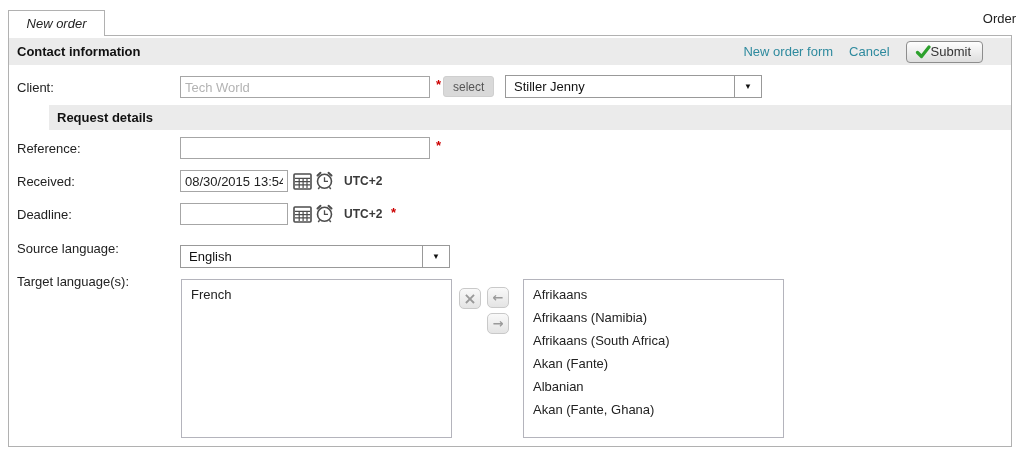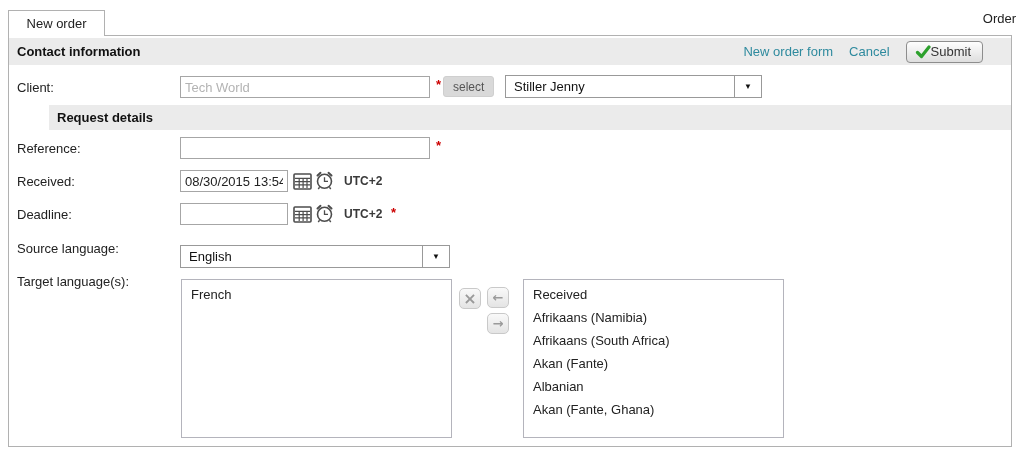--- a/index.html
+++ b/index.html
@@ -8,21 +8,21 @@
     width:1027px; height:451px; position:relative; overflow:hidden;
     font-family:"Liberation Sans", sans-serif; font-size:13px; color:#222;
   }
   a { text-decoration:none; }
 
   
   .tab {
     position:absolute; left:8px; top:10px; width:97px; height:26px;
     background:#fff; border:1px solid #b1b1b1; border-bottom:none;
     display:flex; align-items:center; justify-content:center;
-    font-size:13px; color:#222; cursor:pointer; z-index:2;
+    font-size:13px; color:#222; cursor:pointer; z-index:2;font-style:italic;
   }
   .corner-label {
     position:absolute; top:11px; right:11px; font-size:13px; color:#222;
   }
 
   
   .panel {
     position:absolute; left:8px; top:35px; width:1004px; height:412px;
     background:#fff; border:1px solid #b1b1b1;
   }
@@ -226,21 +226,21 @@
   </div>
 
   <span class="flabel f-tgt-label">Target language(s):</span>
   <div class="listbox f-tgt-selected">
       <div class="list-option">French</div>
     </div>
   <button class="sq-btn btn-remove" style="font-size:16px;">×</button>
   <button class="sq-btn btn-left">←</button>
   <button class="sq-btn btn-right">→</button>
   <div class="listbox f-tgt-available">
-      <div class="list-option">Received</div>
+      <div class="list-option">Afrikaans</div>
       <div class="list-option">Afrikaans (Namibia)</div>
       <div class="list-option">Afrikaans (South Africa)</div>
       <div class="list-option">Akan (Fante)</div>
       <div class="list-option">Albanian</div>
       <div class="list-option">Akan (Fante, Ghana)</div>
     </div>
 
 </div>
 
 </body></html>

